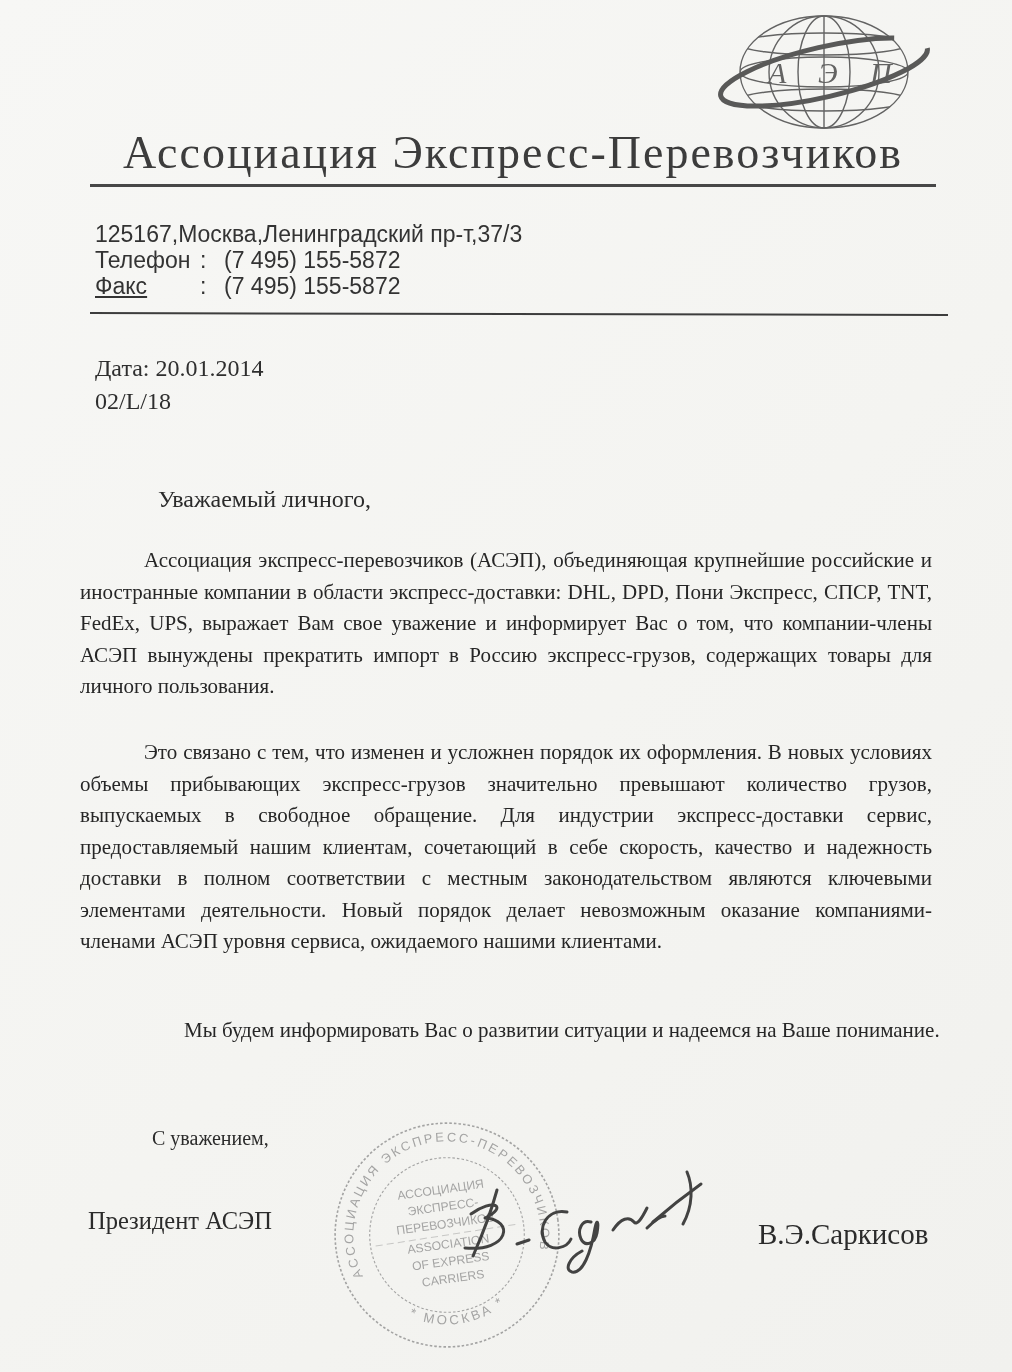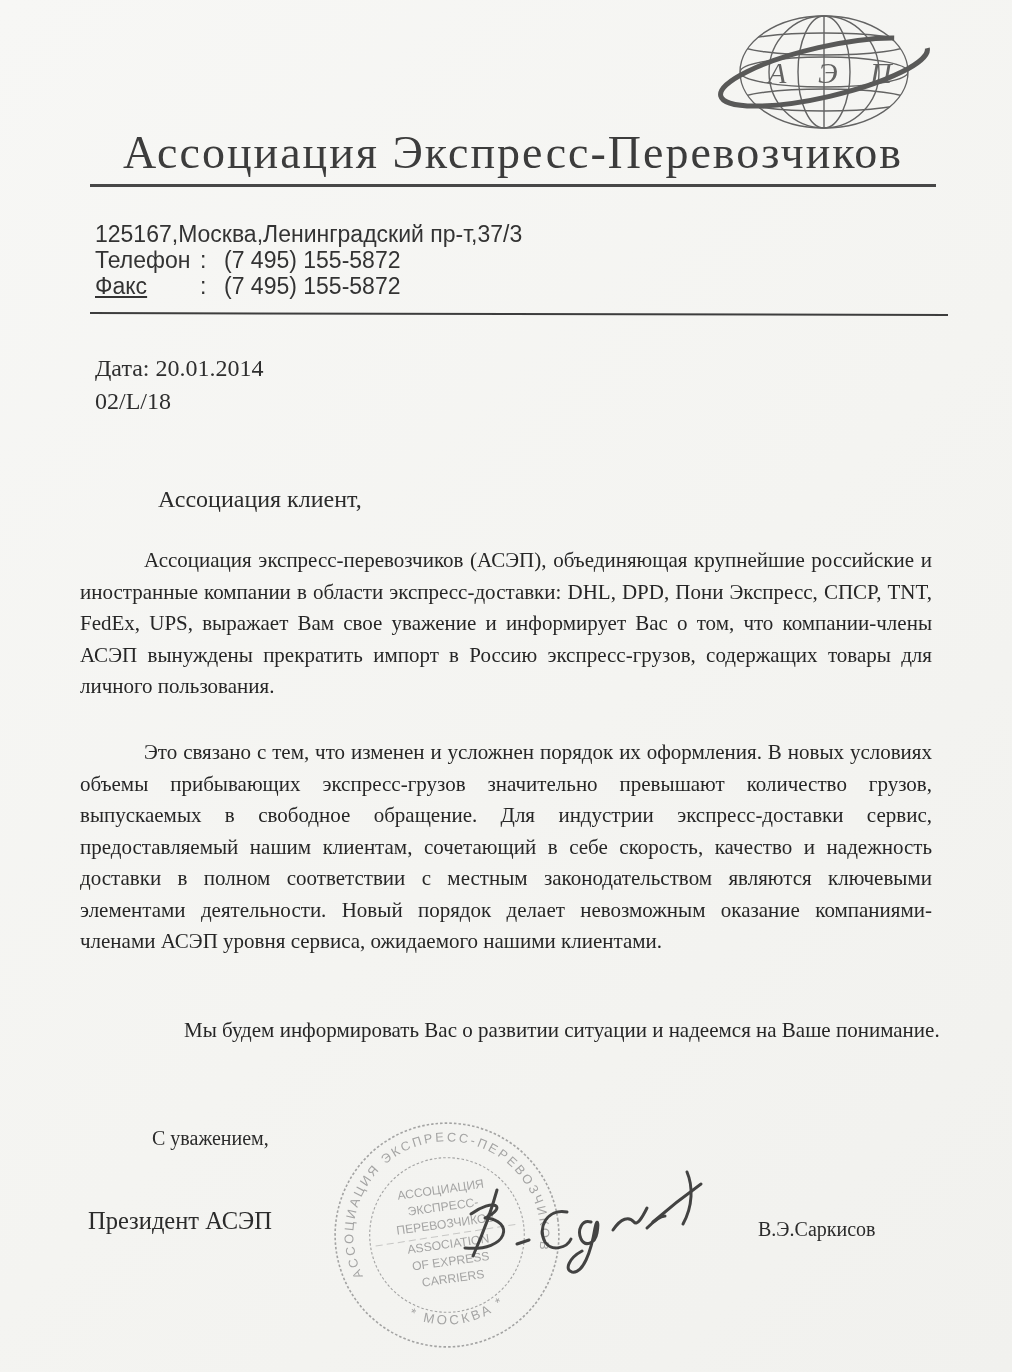--- a/index.html
+++ b/index.html
@@ -34,21 +34,21 @@
   .meta { position:absolute; left:95px; top:332px; font-size:24px; line-height:33px; color:#2e2e2e;margin-top:20px; }
   
   .salutation { position:absolute; left:158px; top:486px; font-size:24px; }
   .para { position:absolute; left:80px; width:852px; font-size:21px; line-height:31.5px;
     text-align:justify; text-indent:64px; color:#262626; }
   .p0 { top:545px; }
   .p1 { top:737px;font-family:Liberation Serif, serif; }
   .p2 { top:1015px;margin-left:40px; }
   .closing { position:absolute; left:152px; top:1127px; font-size:20px; }
   .signer-title { position:absolute; left:88px; top:1207px; font-size:24.5px; }
-  .signer-name { position:absolute; left:758px; top:1218px; font-size:20px; }
+  .signer-name { position:absolute; left:758px; top:1218px; font-size:29px; }
   
   .stamp { position:absolute; left:328px; top:1116px; width:238px; height:238px;
     opacity:.78; filter:blur(.3px); }
   .stamp text { font-family:"Liberation Sans", sans-serif; fill:#8e8e8e; }
   .signature { position:absolute; left:425px; top:1156px; width:292px; height:148px; z-index:3; }
   svg { display:block; }
 </style>
 </head>
 <body>
 
@@ -95,21 +95,21 @@
     </div>
   </div>
 
   <div class="top-rule"></div>
 
   <div class="meta">
     <div>Дата: 20.01.2014</div>
     <div>02/L/18</div>
   </div>
 
-  <div class="salutation">Ассоциация клиент,</div>
+  <div class="salutation">Уважаемый личного,</div>
   <p class="para p0">Ассоциация экспресс-перевозчиков (АСЭП), объединяющая крупнейшие российские и иностранные компании в области экспресс-доставки: DHL, DPD, Пони Экспресс, СПСР, TNT, FedEx, UPS, выражает Вам свое уважение и информирует Вас о том, что компании-члены АСЭП вынуждены прекратить импорт в Россию экспресс-грузов, содержащих товары для личного пользования.</p>
   <p class="para p1">Это связано с тем, что изменен и усложнен порядок их оформления. В новых условиях объемы прибывающих экспресс-грузов значительно превышают количество грузов, выпускаемых в свободное обращение. Для индустрии экспресс-доставки сервис, предоставляемый нашим клиентам, сочетающий в себе скорость, качество и надежность доставки в полном соответствии с местным законодательством являются ключевыми элементами деятельности. Новый порядок делает невозможным оказание компаниями-членами АСЭП уровня сервиса, ожидаемого нашими клиентами.</p>
   <p class="para p2">Мы будем информировать Вас о развитии ситуации и надеемся на Ваше понимание.</p>
 
   <div class="closing">С уважением,</div>
   <div class="signer-title">Президент АСЭП</div>
   <div class="signer-name">В.Э.Саркисов</div>
 
   <svg class="stamp" viewBox="0 0 234 234">
     <defs>

